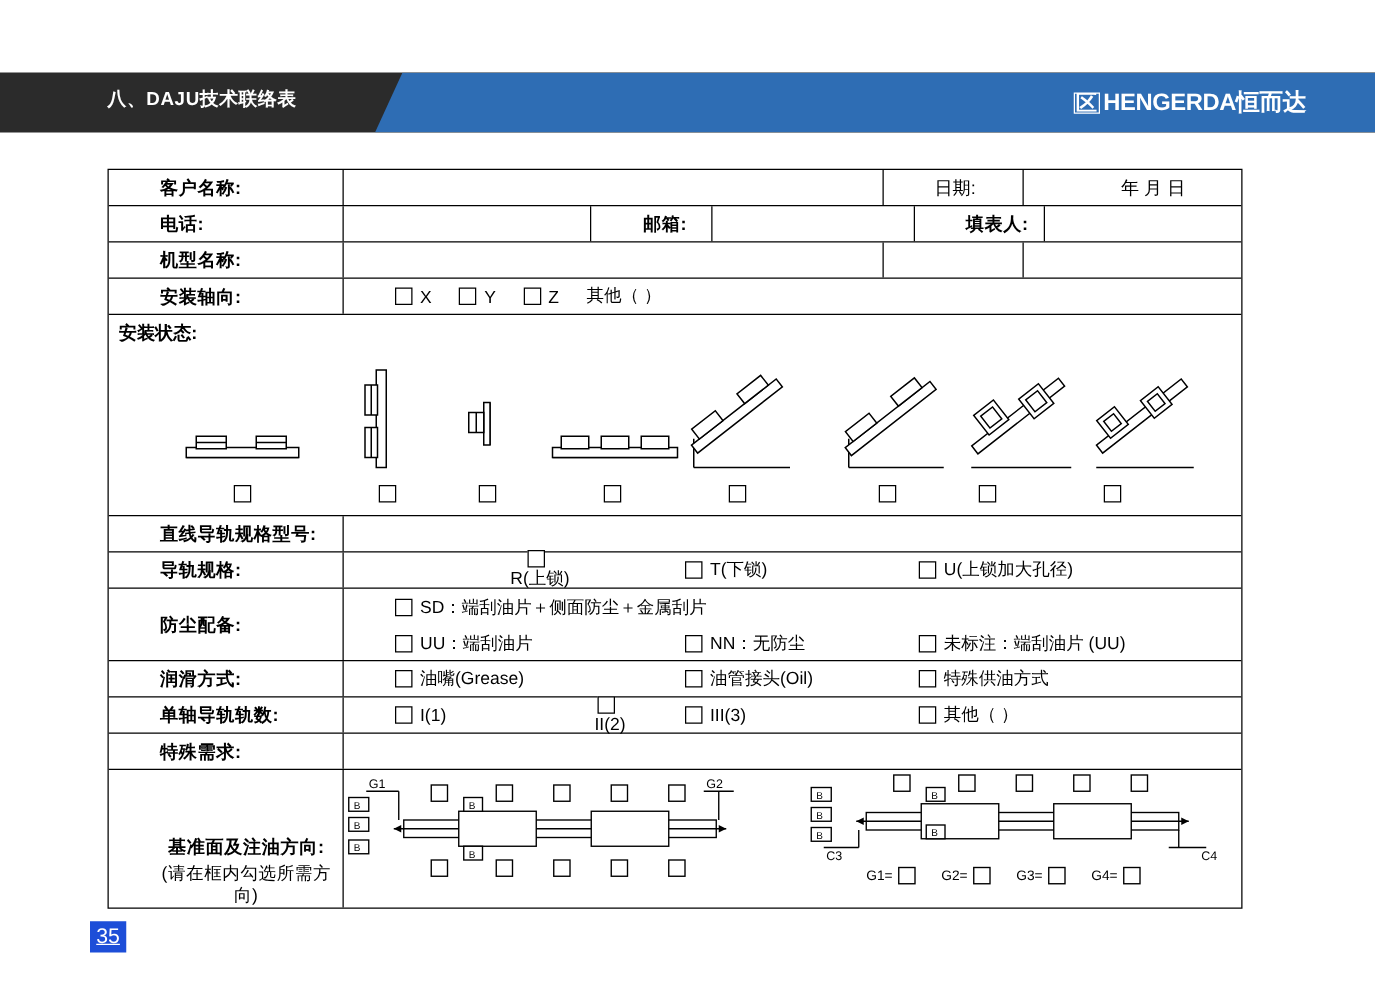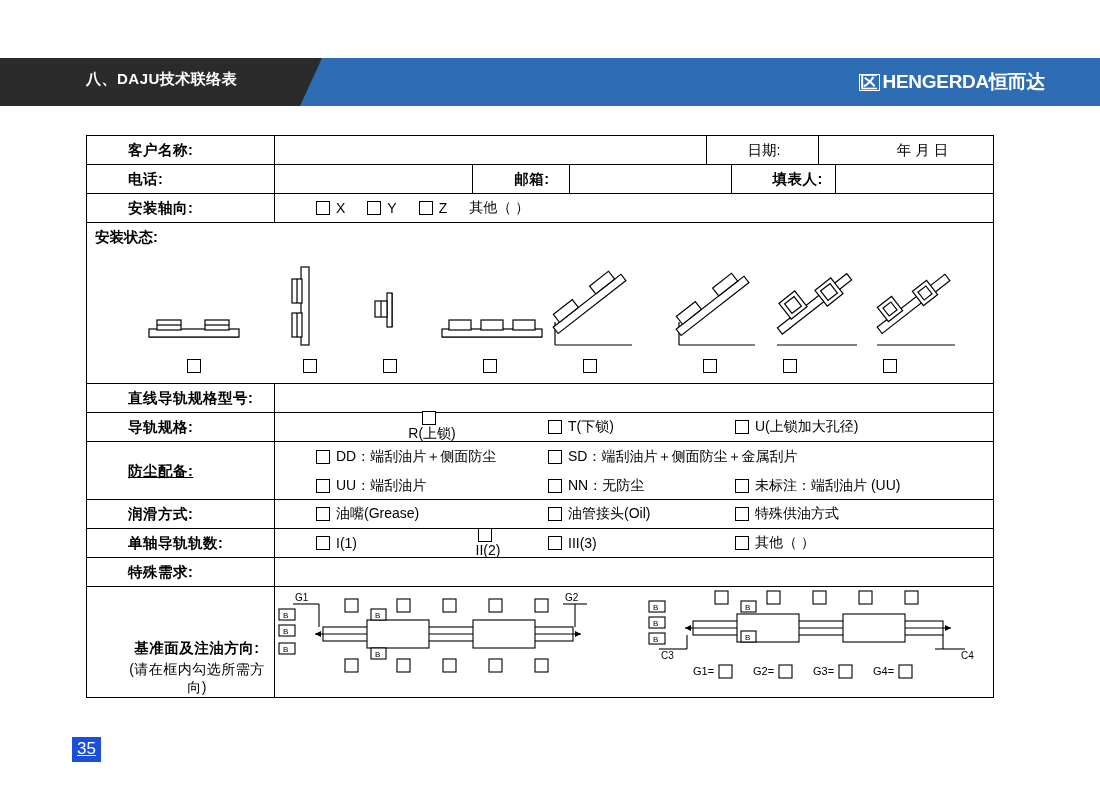--- a/index.html
+++ b/index.html
@@ -207,20 +207,26 @@
 
   <div class="row h29">
     <div class="cell lbl-w label">电话:</div>
     <div class="cell" style="width:228px;"></div>
     <div class="cell label" style="width:84px;">邮箱:</div>
     <div class="cell" style="width:175px;"></div>
     <div class="cell label" style="width:94px;">填表人:</div>
     <div class="cell" style="width:170px;"></div>
   </div>
 
+  <div class="row h29">
+    <div class="cell lbl-w label">机型名称:</div>
+    <div class="cell" style="width:487px;"></div>
+    <div class="cell" style="width:94px;"></div>
+    <div class="cell" style="width:170px;"></div>
+  </div>
 
   <div class="row h29">
     <div class="cell lbl-w label">安装轴向:</div>
     <div class="cell" style="flex:1; gap:0;">
       <span class="opt" style="margin-right:22px;">
         <span class="cb"></span>
         <span>X</span>
       </span>
       <span class="opt" style="margin-right:22px;">
         <span class="cb"></span>
@@ -356,27 +362,23 @@
         <span>T(下锁)</span>
       </span>
       <span class="opt">
         <span class="cb"></span>
         <span>U(上锁加大孔径)</span>
       </span>
     </div>
   </div>
 
   <div class="row" style="height:58px;">
-    <div class="cell lbl-w label" style="height:58px;text-decoration:underline;">防尘配备:</div>
+    <div class="cell lbl-w label" style="height:58px;">防尘配备:</div>
     <div class="cell multi" style="flex:1; height:58px;">
       <div class="subrow">
-        <span class="opt" style="width:232px;">
-          <span class="cb"></span>
-          <span>DD：端刮油片＋侧面防尘</span>
-        </span>
         <span class="opt">
           <span class="cb"></span>
           <span>SD：端刮油片＋侧面防尘＋金属刮片</span>
         </span>
       </div>
       <div class="subrow">
         <span class="opt" style="width:232px;">
           <span class="cb"></span>
           <span>UU：端刮油片</span>
         </span>

